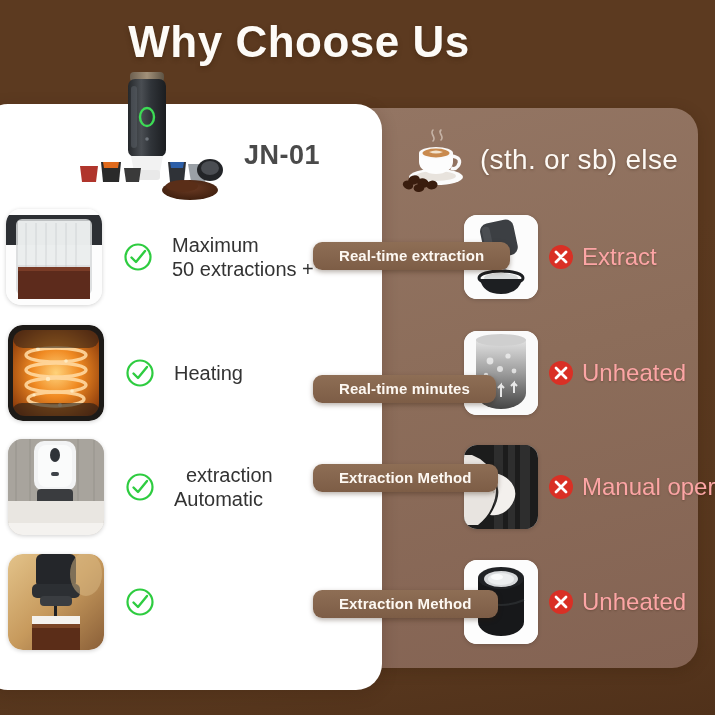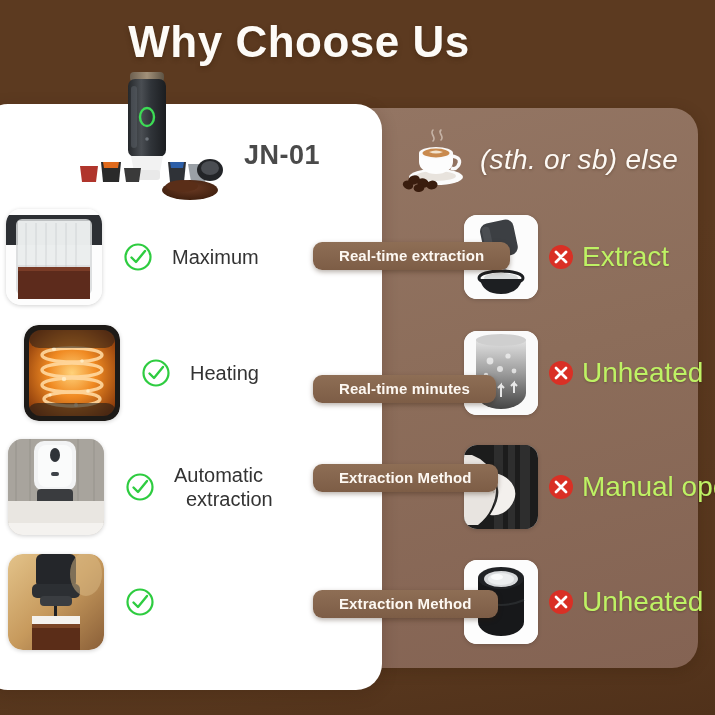--- a/index.html
+++ b/index.html
@@ -53,21 +53,21 @@
   }
   #brand-shot {
     position:absolute; left:70px; top:-38px; width:170px; height:140px;
   }
   #brand-label {
     position:absolute; left:244px; top:36px;
     font-size:27px; font-weight:bold; color:#4a4a4a; letter-spacing:.5px;
   }
   #hdr-right {
     position:absolute; left:400px; top:125px; height:70px; z-index:5;
-    display:flex; align-items:center; gap:4px;font-style:italic;
+    display:flex; align-items:center; gap:4px;
   }
   #cup-shot { width:76px; height:64px; position:relative; flex:0 0 auto; }
   #rival-label {
     font-size:28px; color:#fdf9f4; letter-spacing:.3px; white-space:nowrap;
     text-shadow:0 1px 3px rgba(50,28,12,.35);
   }
   
   .row { position:absolute; left:0; width:715px; height:100px; z-index:6; }
   .row-l, .row-r { position:absolute; top:0; height:100px; display:flex; align-items:center; }
   .row-l { left:6px;gap:12px; }
@@ -76,21 +76,21 @@
     flex:0 0 auto; position:relative;
     box-shadow:0 1px 4px rgba(0,0,0,.18);
   }
   .thumb-r { width:74px; height:84px; border-radius:13px; background:#fff; }
   .mark { flex:0 0 auto; margin:0 7px 0 9px; }
   .mark svg { display:block; }
   .feat {
     font-size:20px; color:#333; line-height:1.22; white-space:nowrap;
   }
   .feat-r {
-    font-size:28px; color:#bef264; line-height:1.22; white-space:nowrap;
+    font-size:24px; color:#fca5a5; line-height:1.22; white-space:nowrap;
     text-shadow:0 1px 2px rgba(50,28,12,.3);
   }
   
   .badge {
     position:absolute; z-index:9;
     background:linear-gradient(180deg,#8e6e55 0%,#7d5d46 100%);
     border-radius:9px;
     padding:5px 26px 6px;
     font-size:15px; font-weight:bold; color:#fdf8f2;
     white-space:nowrap;
@@ -198,20 +198,21 @@
       </svg>
     </div>
     <span class="mark">
       <svg width="30" height="30" viewBox="0 0 30 30">
         <circle cx="15" cy="15" r="12.5" fill="none" stroke="#2ecc40" stroke-width="2.2"></circle>
         <path d="M8.5 15.5 l4.5 4.5 l9 -11" fill="none" stroke="#2ecc40" stroke-width="2.4" stroke-linecap="round" stroke-linejoin="round"></path>
       </svg>
     </span>
     <div class="feat">
       <div>Maximum</div>
+      <div>50 extractions +</div>
     </div>
   </div>
 
   <div class="badge" style="left:313px; top:35px">Real-time extraction</div>
 
   <div class="row-r" style="left:464px">
     <div class="thumb thumb-r">
       <svg class="art" viewBox="0 0 74 84" preserveAspectRatio="none">
         <rect width="74" height="84" fill="#fcfcfc"></rect>
         <g transform="rotate(-12 37 34)">
@@ -230,21 +231,21 @@
         <path d="M9 9 l10 10 M19 9 l-10 10" stroke="#fff" stroke-width="2.8" stroke-linecap="round"></path>
       </svg>
     </span>
     <div class="feat-r">
       <div>Extract</div>
     </div>
   </div>
 </div>
 
 <div class="row" style="top:323px">
-  <div class="row-l" style="left:24px">
+  <div class="row-l" style="left:8px">
     <div class="thumb">
       <svg class="art" viewBox="0 0 96 96" preserveAspectRatio="none">
         <defs>
           <radialGradient id="hot" cx=".5" cy=".5" r=".62">
             <stop offset="0" stop-color="#ffd27a"></stop>
               <stop offset=".45" stop-color="#f08a22"></stop>
             <stop offset="1" stop-color="#8e3d0c"></stop>
           </radialGradient>
         </defs>
         <rect width="96" height="96" rx="14" fill="#1d1a17"></rect>
@@ -339,22 +340,22 @@
         <rect x="0" y="84" width="96" height="12" fill="#f4f2ef"></rect>
       </svg>
     </div>
     <span class="mark">
       <svg width="30" height="30" viewBox="0 0 30 30">
         <circle cx="15" cy="15" r="12.5" fill="none" stroke="#2ecc40" stroke-width="2.2"></circle>
         <path d="M8.5 15.5 l4.5 4.5 l9 -11" fill="none" stroke="#2ecc40" stroke-width="2.4" stroke-linecap="round" stroke-linejoin="round"></path>
       </svg>
     </span>
     <div class="feat">
+      <div style="padding-left:12px">extraction</div>
       <div>Automatic</div>
-      <div style="padding-left:12px">extraction</div>
     </div>
   </div>
 
   <div class="badge" style="left:313px; top:27px">Extraction Method</div>
 
   <div class="row-r" style="left:464px">
     <div class="thumb thumb-r">
       <svg class="art" viewBox="0 0 74 84" preserveAspectRatio="none">
         <rect width="74" height="84" fill="#1c1c1c"></rect>
         <g fill="#2e2e2e">

